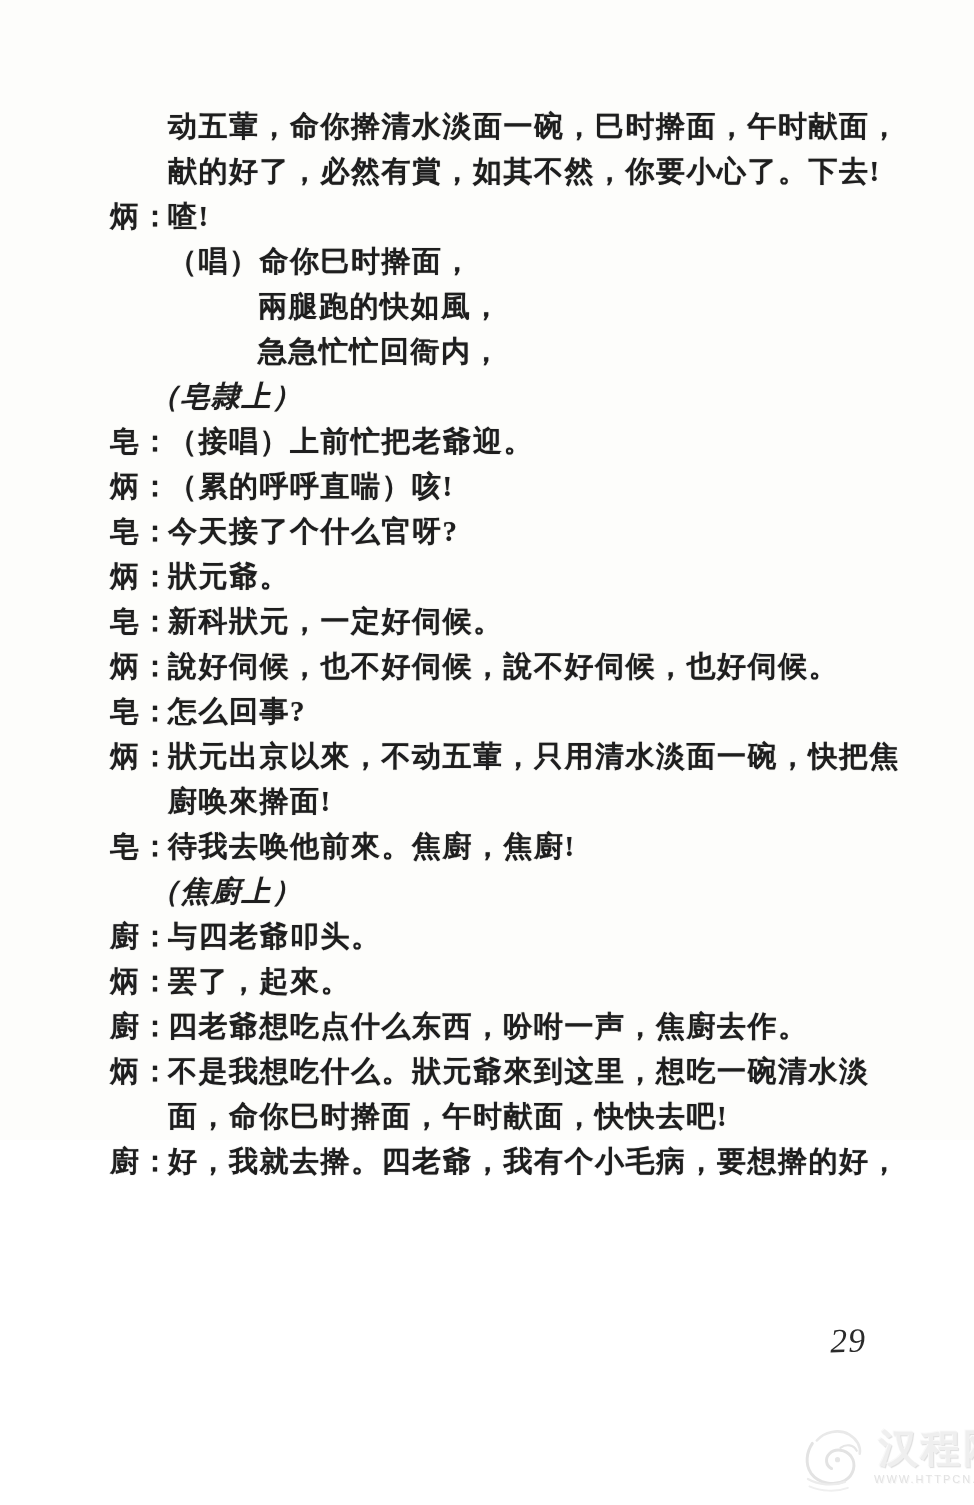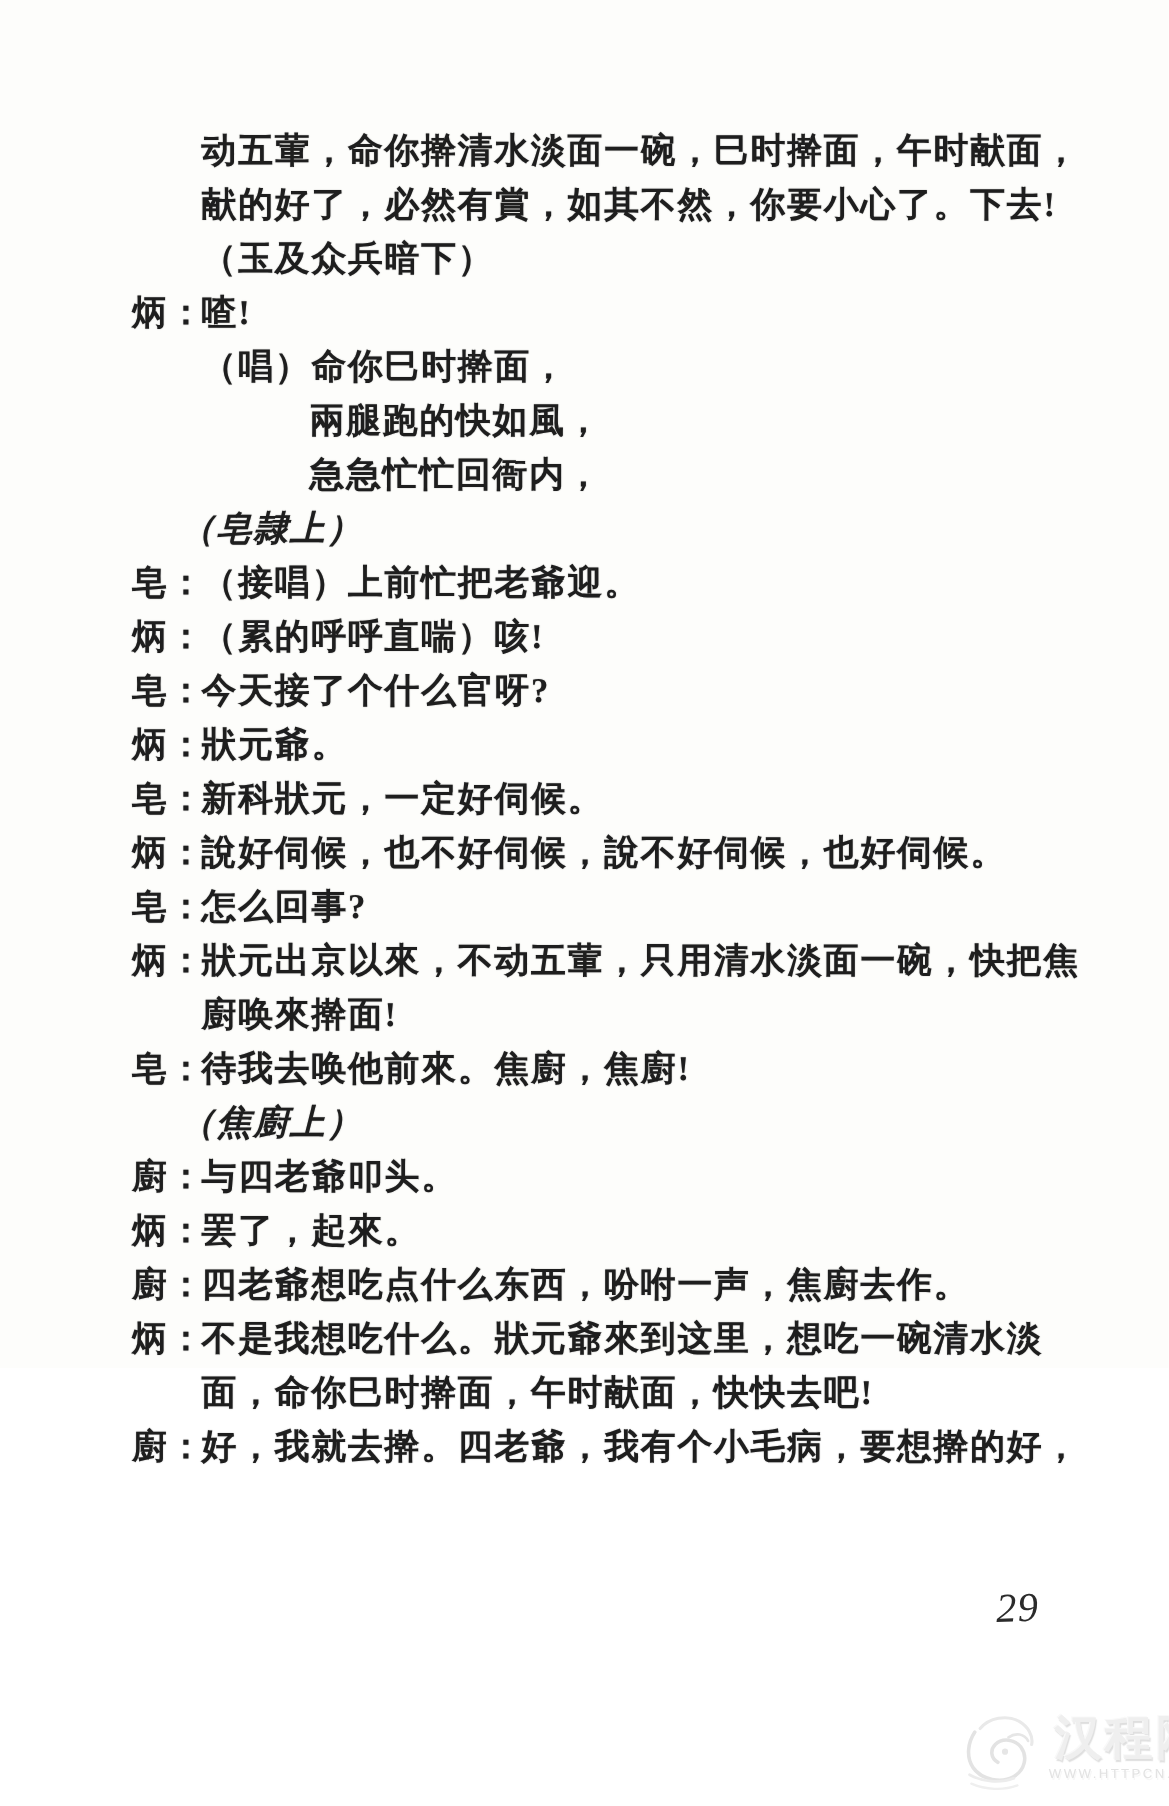--- a/index.html
+++ b/index.html
@@ -85,21 +85,20 @@
 </style>
 </head>
 <body>
 
 <div class="page">
 
   <div class="script-block">
 
     <div class="line pad-cont"><span class="text">动五葷，命你擀清水淡面一碗，巳时擀面，午时献面，</span></div>
     <div class="line pad-cont"><span class="text">献的好了，必然有賞，如其不然，你要小心了。下去!</span></div>
-    <div class="line pad-cont"><span class="text">（玉及众兵暗下）</span></div>
 
     <div class="line"><span class="label">炳：</span><span class="text">喳!</span></div>
 
     <div class="line pad-cont"><span class="text">（唱）命你巳时擀面，</span></div>
     <div class="line pad-lyric2"><span class="text">兩腿跑的快如風，</span></div>
     <div class="line pad-lyric2"><span class="text">急急忙忙回衙内，</span></div>
 
     <div class="line pad-stage"><span class="text">（皂隷上）</span></div>
 
     <div class="line"><span class="label">皂：</span><span class="text">（接唱）上前忙把老爺迎。</span></div>

